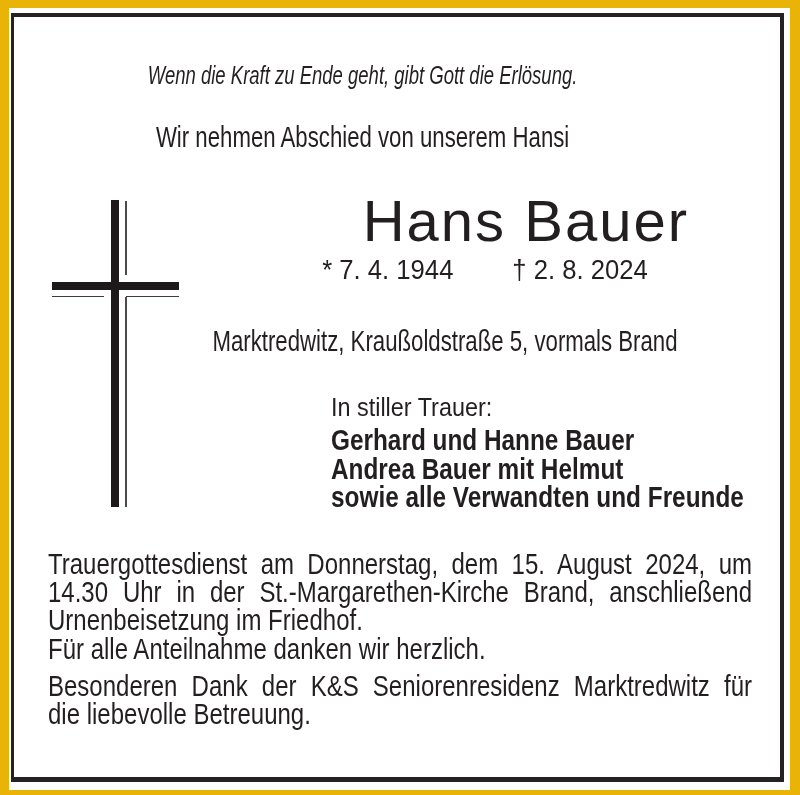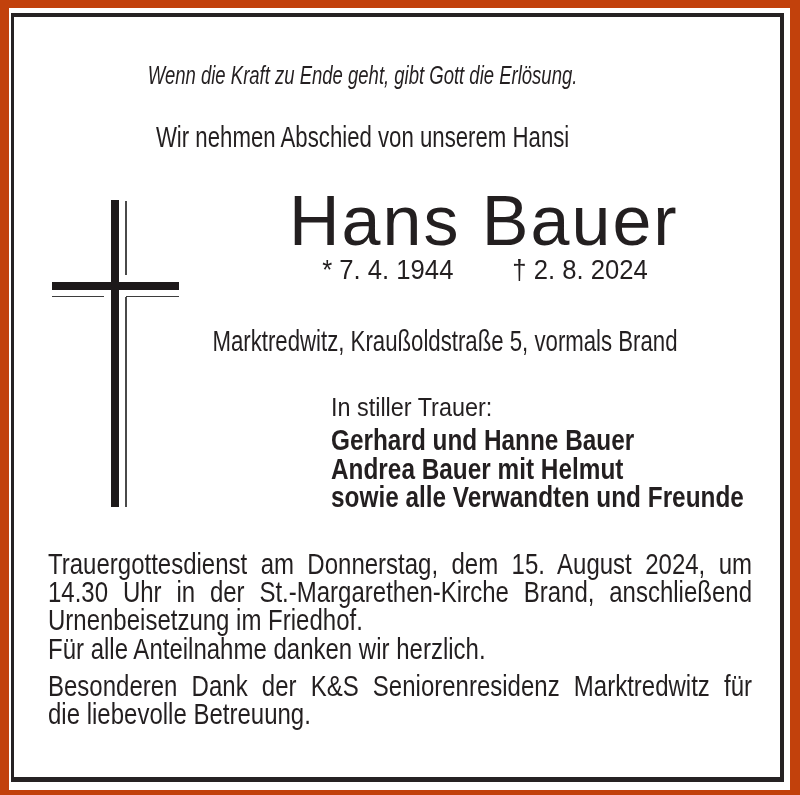--- a/index.html
+++ b/index.html
@@ -4,21 +4,21 @@
 <style>
   html, body { margin: 0; padding: 0; }
   body {
     width: 800px; height: 795px;
     font-family: "Liberation Sans", sans-serif;
     overflow: hidden;
   }
   #page {
     position: relative;
     width: 800px; height: 795px;
-    background: #c2410c; 
+    background: #eab308; 
   }
   
   #mat {
     position: absolute;
     left: 9px; top: 8px; right: 10px; bottom: 5px;
     background: #ffffff;
   }
   
   #inner-frame {
     position: absolute;
@@ -38,22 +38,22 @@
     transform: scaleX(0.74); transform-origin: 360px 0;
   }
   .farewell {
     left: 10px; width: 700px; top: 122px;
     text-align: center;
     font-size: 30px; line-height: 30px;
     transform: scaleX(0.74); transform-origin: 360px 0;
   }
   .deceased-name {
     left: 289px; width: 400px; top: 192px;
-    text-align: left;
-    font-size: 70px; line-height: 58px;
+    text-align: right;
+    font-size: 58px; line-height: 58px;
     letter-spacing: 2px;
   }
   .dates {
     left: 285px; width: 400px; top: 257px;
     display: flex; justify-content: center; gap: 62px;
     font-size: 27px; line-height: 27px;
     transform: scaleX(0.95); transform-origin: center top;
     color: #231f20;
   }
   .address {

